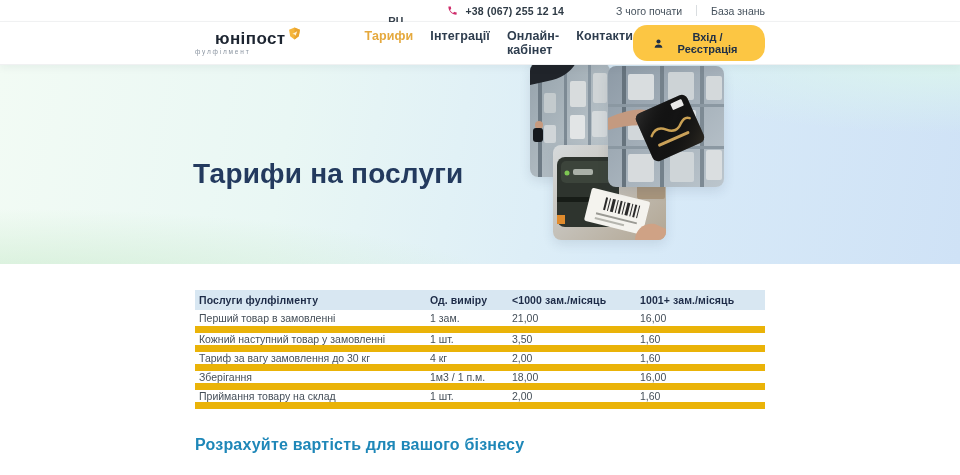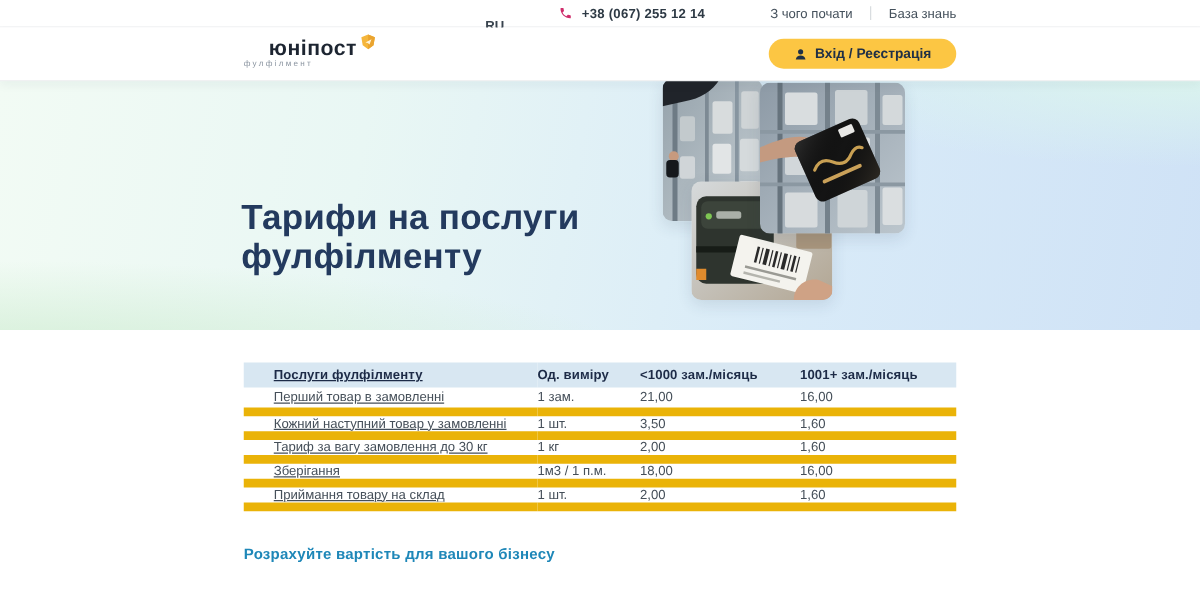--- a/index.html
+++ b/index.html
@@ -62,22 +62,22 @@
   .content { background:#fff; }
   .content .inner { padding-top:14px; }
   .section-heading { font-size:16px; font-weight:bold; color:#1e87b8; letter-spacing:.2px; }
   table.tariffs { width:570px; margin-top:12px; border-collapse:collapse;
                   font-size:10.5px; table-layout:fixed; }
   table.tariffs thead tr { background:#d8e7f2; }
   table.tariffs th { text-align:left; font-weight:bold; color:#1d2b47; height:20px;
                      padding:0; letter-spacing:.1px; }
   table.tariffs td { height:19px; padding:0; color:#454f59;
                      border-bottom:7px solid #eab308; }
-  table.tariffs th:first-child, table.tariffs td:first-child { padding-left:24px;text-decoration:underline; }
-  .calc-heading { margin-top:27px; font-size:12px; font-weight:bold; color:#1e87b8;
+  table.tariffs th:first-child, table.tariffs td:first-child { padding-left:4px; }
+  .calc-heading { margin-top:27px; font-size:16px; font-weight:bold; color:#1e87b8;
                   letter-spacing:.2px; }
 </style>
 </head>
 <body>
 
 <div class="page">
 
   <div class="topbar">
     <div class="inner">
       <span class="lang">RU</span>
@@ -103,35 +103,41 @@
           <span class="logo-badge">
             <svg viewBox="0 0 24 24" width="13" height="13">
               <path d="M12 1 L22 5 L20 17 L12 23 L4 17 L2 5 Z" fill="#f5b63c"></path>
               <path d="M12 1 L22 5 L20 17 L12 23 Z" fill="#eaa42f"></path>
               <path d="M8 13 L17 8 L14 16 L11.5 13.5 Z" fill="#fff3d8"></path>
             </svg>
           </span>
         </div>
         <span class="logo-tagline">фулфілмент</span>
       </div>
+      <nav class="menu">
+        <a class="active">Тарифи</a>
+        <a>Інтеграції</a>
+        <a>Онлайн-кабінет</a>
+        <a>Контакти</a>
+      </nav>
       <button class="login-btn">
         <span>
           <svg width="11" height="11" viewBox="0 0 24 24" fill="#203046">
             <circle cx="12" cy="7.5" r="4.5"></circle>
             <path d="M3.5 21c.6-4.4 4.2-7 8.5-7s7.9 2.6 8.5 7z"></path>
           </svg>
         </span>
         <span>Вхід / Реєстрація</span>
       </button>
     </div>
   </div>
 
   <div class="hero">
     <div class="hero-text">
-      <h1 class="hero-title"><span>Тарифи на послуги</span><br><span>фулфілменту</span></h1>
+      <h1 class="hero-title"><span>Тарифи на послуги</span><br></h1>
     </div>
 
     <div class="photo photo-1">
       <svg viewBox="0 0 80 114" preserveAspectRatio="none">
         <defs>
           <linearGradient id="p1bg" x1="0" y1="0" x2="1" y2="1">
             <stop offset="0" stop-color="#95a2ab"></stop>
               <stop offset="1" stop-color="#c4cdd2"></stop>
           </linearGradient>
         </defs>
@@ -256,21 +262,21 @@
             <td>16,00</td>
           </tr>
           <tr>
             <td>Кожний наступний товар у замовленні</td>
             <td>1 шт.</td>
             <td>3,50</td>
             <td>1,60</td>
           </tr>
           <tr>
             <td>Тариф за вагу замовлення до 30 кг</td>
-            <td>1 кг</td>
+            <td>4 кг</td>
             <td>2,00</td>
             <td>1,60</td>
           </tr>
           <tr>
             <td>Зберігання</td>
             <td>1м3 / 1 п.м.</td>
             <td>18,00</td>
             <td>16,00</td>
           </tr>
           <tr>

